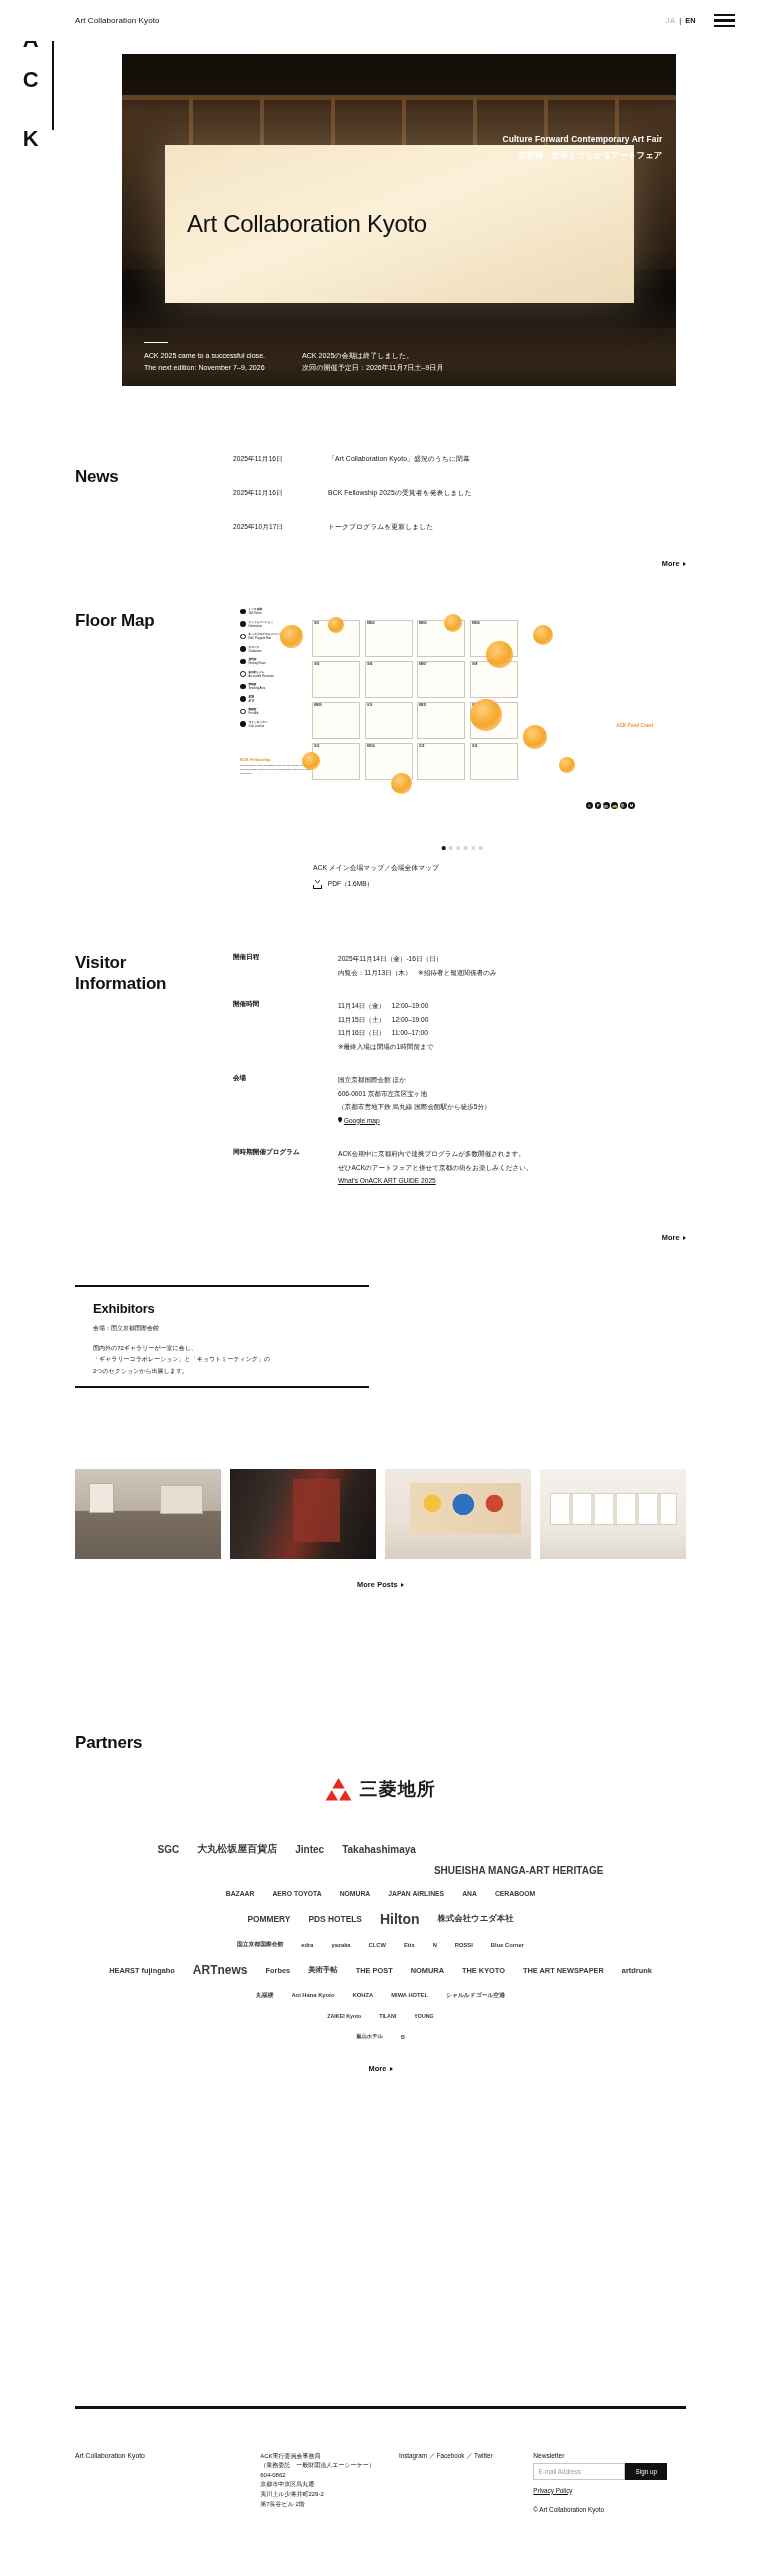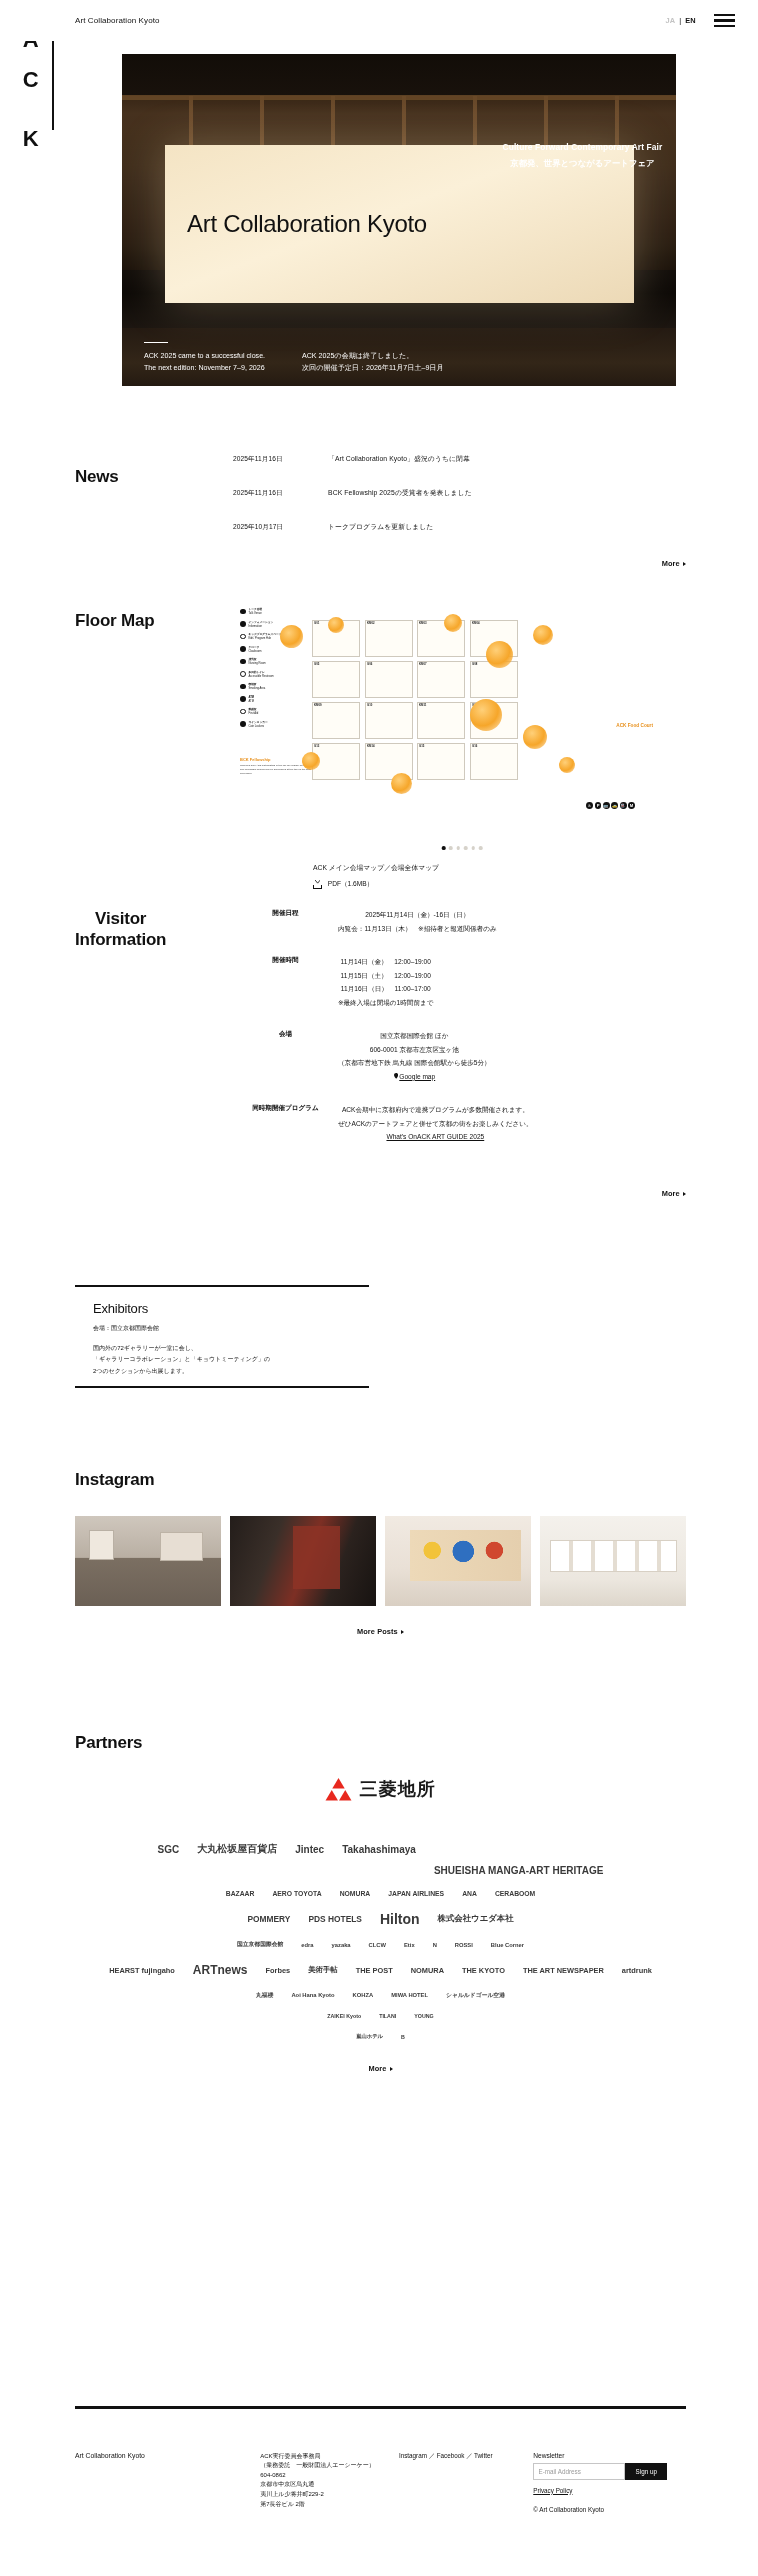--- a/index.html
+++ b/index.html
@@ -68,22 +68,22 @@
     position: absolute; left: 43px; top: 91px; width: 469px; height: 158px;
     background: linear-gradient(160deg, #f4e4c4 0%, #fbf0d8 45%, #ecd9b6 100%);
     box-shadow: 0 0 42px rgba(255,226,175,.28);
     display: flex; align-items: center; padding-left: 22px;
   }
   .hero-screen-title {
     font-size: 24px; font-weight: 500; letter-spacing: -0.3px; color: #111;
     font-family: "Liberation Sans", sans-serif;
   }
   .hero-tagline {
-    position: absolute; right: 13.7px; top: 78px; text-align: center; color: #fff;
-    line-height: 1.85; z-index: 4; margin-top: 8px;
+    position: absolute; right: 13.7px; top: 78px; text-align: right; color: #fff;
+    line-height: 1.85; z-index: 4;
   }
   .hero-tagline .en { font-size: 8.4px; font-weight: 600; letter-spacing: 0.1px; display: block; }
   .hero-tagline .ja { font-size: 8.4px; font-weight: 600; display: block; }
   .hero-footer {
     position: absolute; left: 22px; bottom: 11.6px; z-index: 5; color: #fff;
   }
   .hero-footer .rule { width: 24px; height: 1.6px; background: #fff; margin-bottom: 6.3px; }
   .hero-footer .rows { display: flex; gap: 0; }
   .hero-footer .col { font-size: 7.1px; line-height: 1.75; }
   .hero-footer .col-en { width: 158px; }
@@ -142,37 +142,37 @@
   .fm-dots i { width: 3.7px; height: 3.7px; border-radius: 50%; background: #d6d2ca; display: block; }
   .fm-dots i.on { background: #111; }
   .fm-caption { margin-left: 238px; margin-top: 9.5px; font-size: 6.8px; color: #111; }
   .fm-pdf { margin-left: 238px; margin-top: 7.4px; display: inline-flex; align-items: center; gap: 5.8px; cursor: pointer; }
   .dl-icon { width: 9px; height: 8.4px; position: relative; }
   .dl-icon .tray { position: absolute; left: 0; bottom: 0; width: 9px; height: 3.7px; border: 0.8px solid #111; border-top: none; }
   .dl-icon .arrow { position: absolute; left: 1.8px; top: 0; width: 5.3px; height: 4.2px; }
   .fm-pdf span { font-size: 6.6px; color: #111; }
 
   
-  .visitor { position: absolute; left: 75px; top: 908px; width: 611px; text-align: center; }
+  .visitor { position: absolute; left: 75px; top: 952px; width: 611px; }
   .vi-head { position: absolute; left: 0; top: 0; }
   .vi-table { margin-left: 158px; }
   .vi-row { display: flex; margin-bottom: 20px; }
   .vi-label { width: 105px; font-size: 6.6px; font-weight: 700; color: #111; padding-top: 0.5px; }
   .vi-value { font-size: 6.6px; line-height: 2.05; color: #111; }
   .vi-underline { text-decoration: underline; cursor: pointer; display: inline-block; }
   .pin { display: inline-block; width: 4.2px; height: 5.8px; margin-right: 1.6px; vertical-align: -0.5px; }
   .vi-more { position: absolute; right: 0; top: 280px; }
 
   
   .cards { position: absolute; left: 75px; top: 1285px; width: 611px; display: flex; gap: 23px; }
   .card {
     width: 294px; height: 103px; border-top: 2.6px solid #111; border-bottom: 2.6px solid #111;
     padding: 13.7px 18px 0 18px;
   }
-  .card h3 { font-family: "Liberation Sans", sans-serif; font-weight: 400; font-size: 13px; letter-spacing: -0.2px; color: #111; }
+  .card h3 { font-family: "Liberation Sans", sans-serif; font-weight: 700; font-size: 13px; letter-spacing: -0.2px; color: #111; }
   .card .venue { font-size: 6px; margin-top: 8.4px; color: #111; }
   .card .desc { font-size: 6px; line-height: 1.95; margin-top: 9.5px; color: #111; }
 
   
   .instagram { position: absolute; left: 75px; top: 1469px; width: 611px; }
   .ig-head { margin-bottom: 26px; }
   .ig-grid { display: flex; gap: 9px; }
   .ig-tile { width: 160px; height: 90px; overflow: hidden; position: relative; cursor: pointer; }
   .ig1 { background:
       linear-gradient(180deg, #cfc7bd 0%, #b9afa3 46%, #7b6f62 47%, #6b6055 100%); }
@@ -481,21 +481,20 @@
       <div class="venue">会場：国立京都国際会館</div>
       <div class="desc">
         <div>国内外の72ギャラリーが一堂に会し、</div>
         <div>「ギャラリーコラボレーション」と「キョウトミーティング」の</div>
         <div>2つのセクションから出展します。</div>
       </div>
     </div>
   </section>
 
 <section class="instagram">
-  <h2 class="section-title ig-head">Instagram</h2>
   <div class="ig-grid">
     <div class="ig-tile ig1"></div>
     <div class="ig-tile ig2"></div>
     <div class="ig-tile ig3"></div>
     <div class="ig-tile ig4"></div>
   </div>
   <div class="ig-more">
     <span class="more-link">
         <span>More Posts</span>
         <i class="tri"></i>

